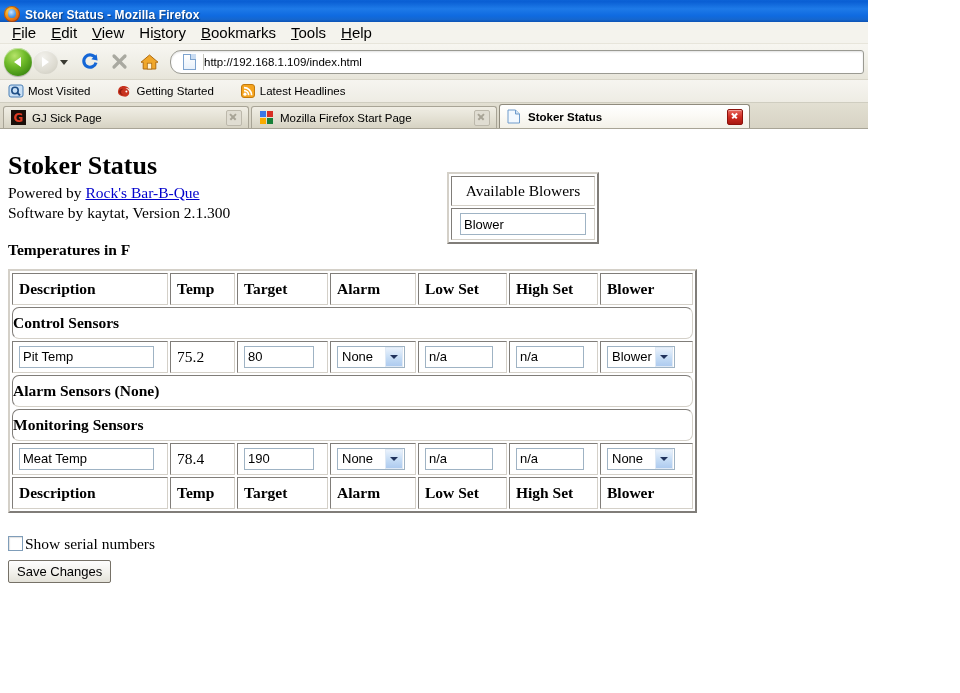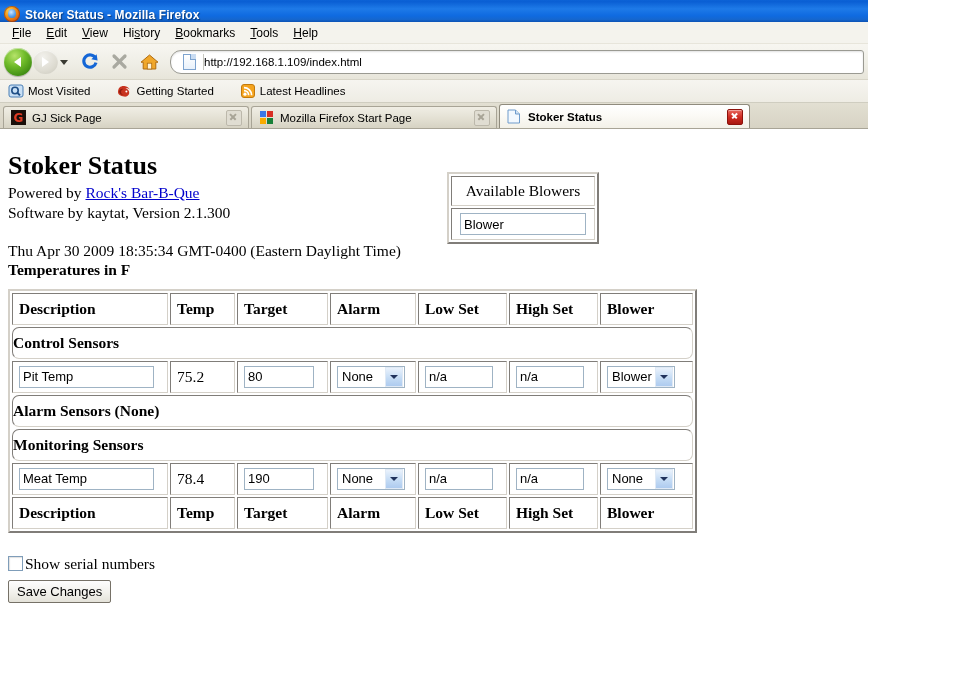--- a/index.html
+++ b/index.html
@@ -56,21 +56,21 @@
   
   .menubar {
     height: 21px;
     background: #f4f3ed;
     display: flex;
     align-items: center;
     padding-left: 5px;
     border-bottom: 1px solid #e7e5db;
   }
   .menu-item {
-    font-size: 12px;
+    font-size: 15px;
     color: #000;
     padding: 2px 8px 2px 7px;
     white-space: nowrap;
   }
   .menu-item u { text-decoration: underline; }
 
   
   .navbar {
     height: 35px;
     background: linear-gradient(to bottom, #f7f6f1 0%, #efeee6 55%, #e7e5da 100%);
@@ -544,21 +544,20 @@
   <h1 class="page-title">Stoker Status</h1>
 
   <div class="line">
     <span>Powered by </span><a href="#">Rock's Bar-B-Que</a>
   </div>
 
   <div class="line">Software by kaytat, Version 2.1.300</div>
 
   <div class="spacer"></div>
 
-  <div class="line">Thu Apr 30 2009 18:35:34 GMT-0400 (Eastern Daylight Time)</div>
   <div class="temps-label">Temperatures in F</div>
 
   
   <table class="blowers-table">
     <tbody>
         <tr>
       <td class="hdr">Available Blowers</td>
     </tr>
     <tr>
       <td>

